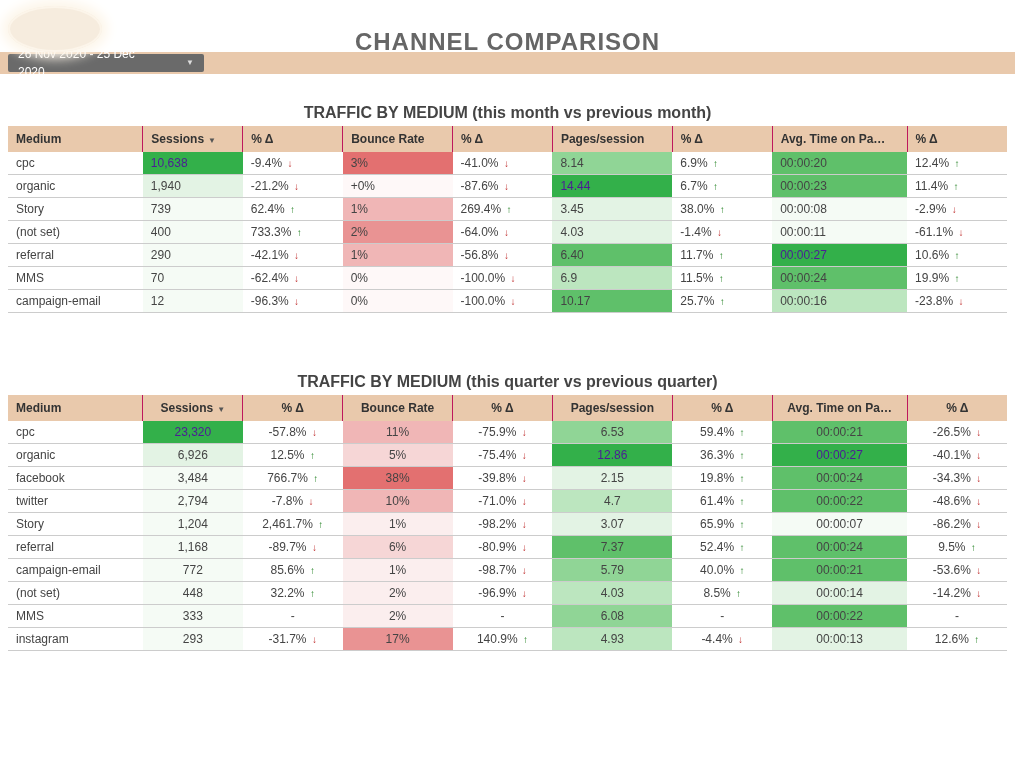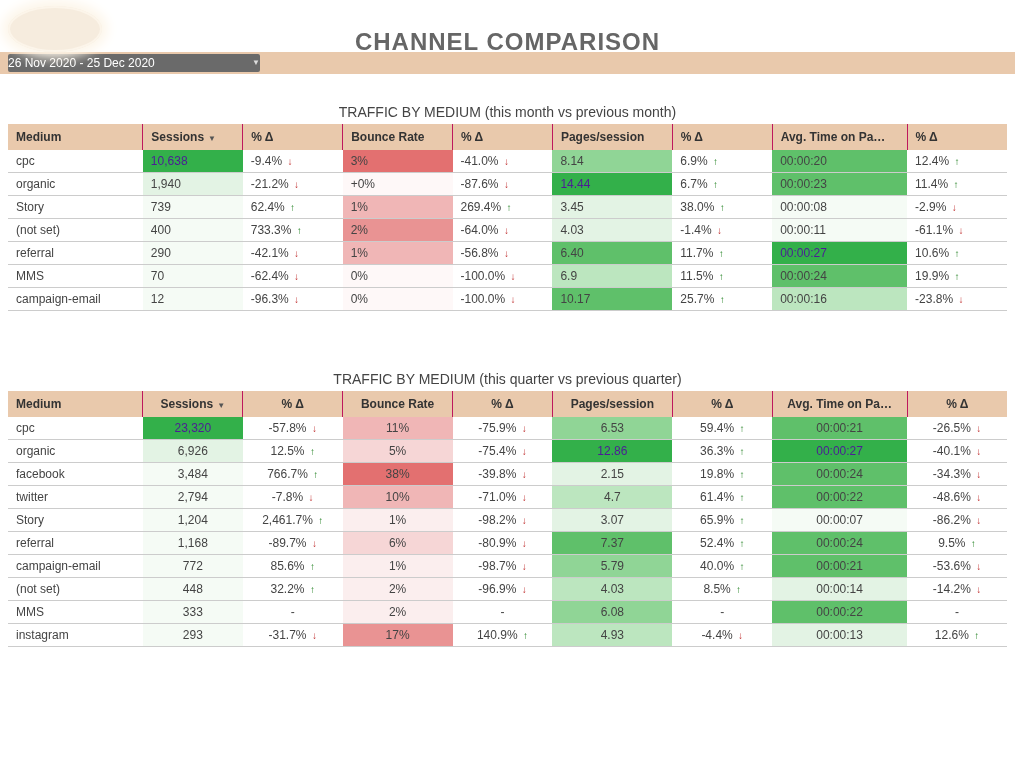--- a/index.html
+++ b/index.html
@@ -9,26 +9,26 @@
     position: absolute; left: 8px; top: 6px; width: 94px; height: 46px;
     border-radius: 50%; background: #f6ecde;
     box-shadow: 0 0 0 2px #fcf5ea inset, 0 0 12px 6px #fdf6ea;
   }
   .title { text-align: center; font-size: 24px; font-weight: 700; color: #666; letter-spacing: 1px; padding-top: 28px; }
   .date-bar {
     background: #e9c9ac; height: 22px; padding: 0 8px; display: flex; align-items: center;
   }
   .date-pill {
     background: #6a6a6a; color: #fff; font-size: 12px; height: 18px; line-height: 18px;
-    border-radius: 2px; padding: 0 0; display: flex; align-items: center; gap: 28px;
-    width: 252px; justify-content: space-between;
+    border-radius: 2px; padding: 0 10px; display: flex; align-items: center; gap: 28px;
+    width: 196px; justify-content: space-between;
   }
   .date-caret { font-size: 8px; color: #ddd; }
   .section-title {
-    text-align: center; font-size: 14px; font-weight: 400; color: #444;
+    text-align: center; font-size: 16px; font-weight: 700; color: #444;
     margin-top: 30px; margin-bottom: 4px;
   }
   .tbl-wrap { padding: 0 8px; }
   table { width: 100%; border-collapse: collapse; table-layout: fixed; }
   th {
     background: #e9c9ac; color: #333; font-weight: 700; font-size: 12px;
     text-align: left; padding: 6px 8px; border-right: 1px solid #be185d;
     overflow: hidden; text-overflow: ellipsis; white-space: nowrap;
   }
   th:last-child { border-right: none; }

